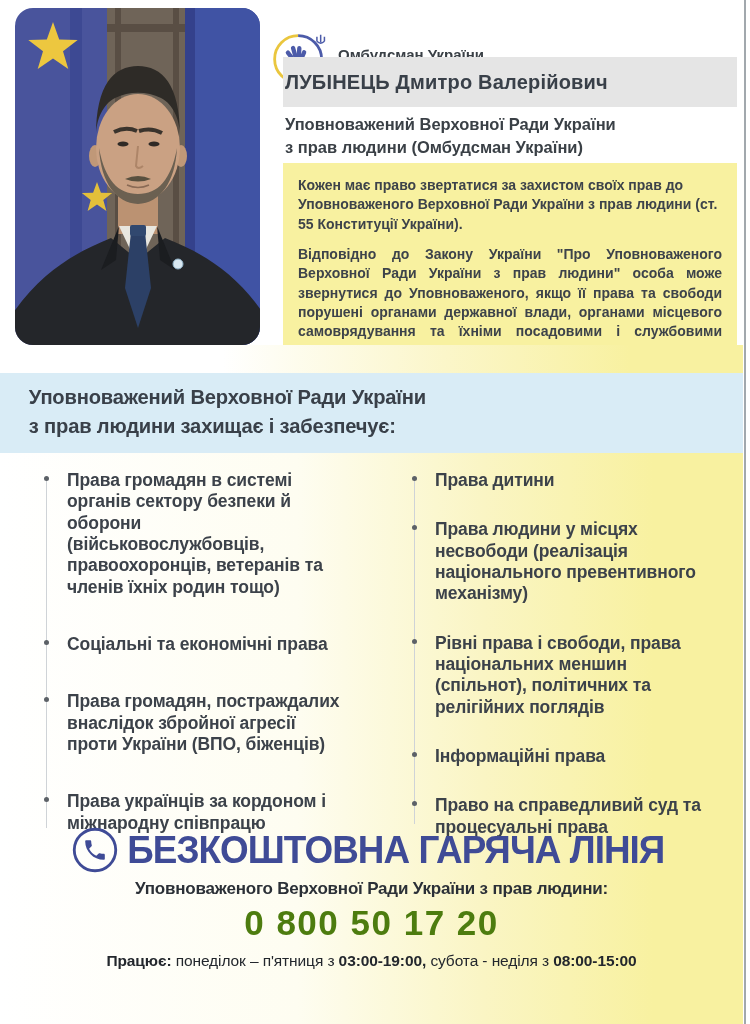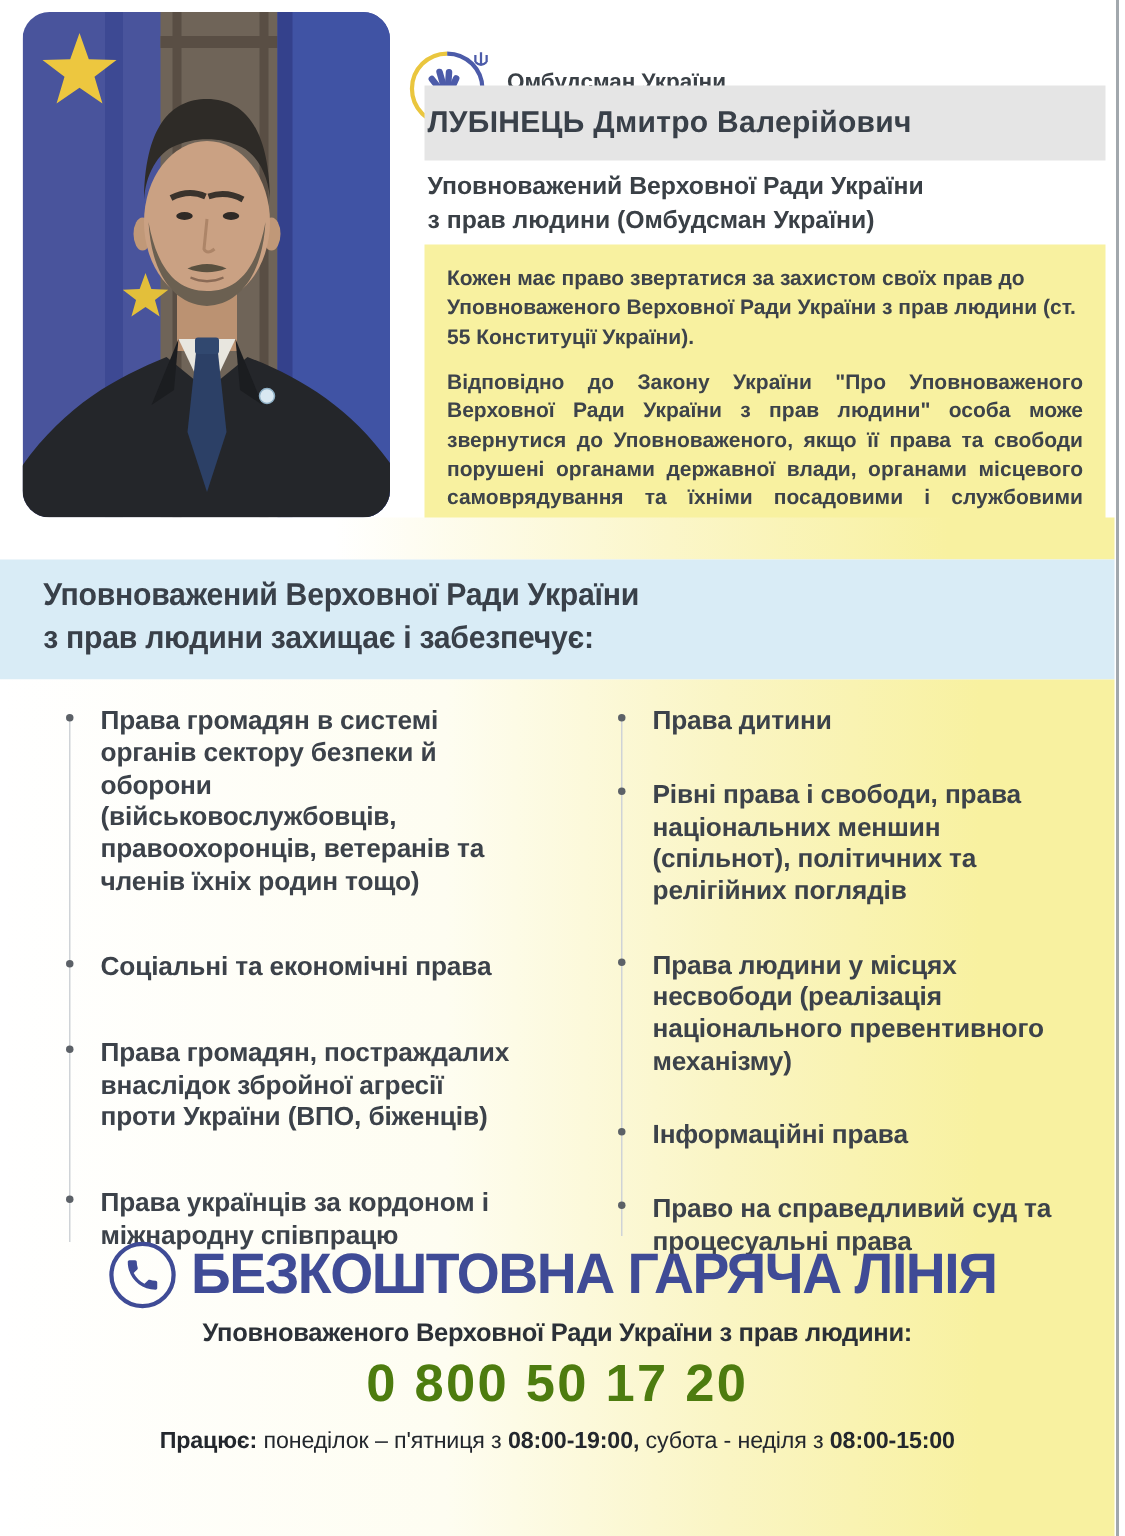--- a/index.html
+++ b/index.html
@@ -163,25 +163,25 @@
   </div>
 
   <div class="col col-right">
     <div class="rail"></div>
     <div class="bitem">
       <span class="dot"></span>
       <span>Права дитини</span>
     </div>
     <div class="bitem">
       <span class="dot"></span>
+      <span>Права людини у місцях несвободи (реалізація національного превентивного механізму)</span>
+    </div>
+    <div class="bitem">
+      <span class="dot"></span>
       <span>Рівні права і свободи, права національних меншин (спільнот), політичних та релігійних поглядів</span>
-    </div>
-    <div class="bitem">
-      <span class="dot"></span>
-      <span>Права людини у місцях несвободи (реалізація національного превентивного механізму)</span>
     </div>
     <div class="bitem">
       <span class="dot"></span>
       <span>Інформаційні права</span>
     </div>
     <div class="bitem">
       <span class="dot"></span>
       <span>Право на справедливий суд та процесуальні права</span>
     </div>
   </div>
@@ -190,18 +190,18 @@
     <div class="hotline-row">
       <svg class="phone-icon" viewBox="0 0 44 44">
         <circle cx="22" cy="22" r="19" fill="none" stroke="#3f4b96" stroke-width="2.6"></circle>
         <path fill="#3f4b96" transform="translate(10,10) scale(1.0)" d="M6.62 10.79c1.44 2.83 3.76 5.14 6.59 6.59l2.2-2.21c.27-.27.67-.36 1.02-.24 1.12.37 2.33.57 3.57.57.55 0 1 .45 1 1V20c0 .55-.45 1-1 1-9.39 0-17-7.61-17-17 0-.55.45-1 1-1h3.5c.55 0 1 .45 1 1 0 1.25.2 2.45.57 3.57.11.35.03.74-.25 1.02l-2.2 2.2z"></path>
       </svg>
       <div class="hotline-title">БЕЗКОШТОВНА ГАРЯЧА ЛІНІЯ</div>
     </div>
     <div class="hotline-sub">Уповноваженого Верховної Ради України з прав людини:</div>
     <div class="hotline-phone">0 800 50 17 20</div>
     <div class="schedule">
-      <b>Працює:</b><span> понеділок – п'ятниця з </span><b>08:00-19:00,</b><span> субота - неділя з </span><b>08:00-15:00</b>
+      <b>Працює:</b><span> понеділок – п'ятниця з </span><b>03:00-19:00,</b><span> субота - неділя з </span><b>08:00-15:00</b>
     </div>
   </div>
 
   <div class="edge-line"></div>
 </div>
 
 </body></html>

